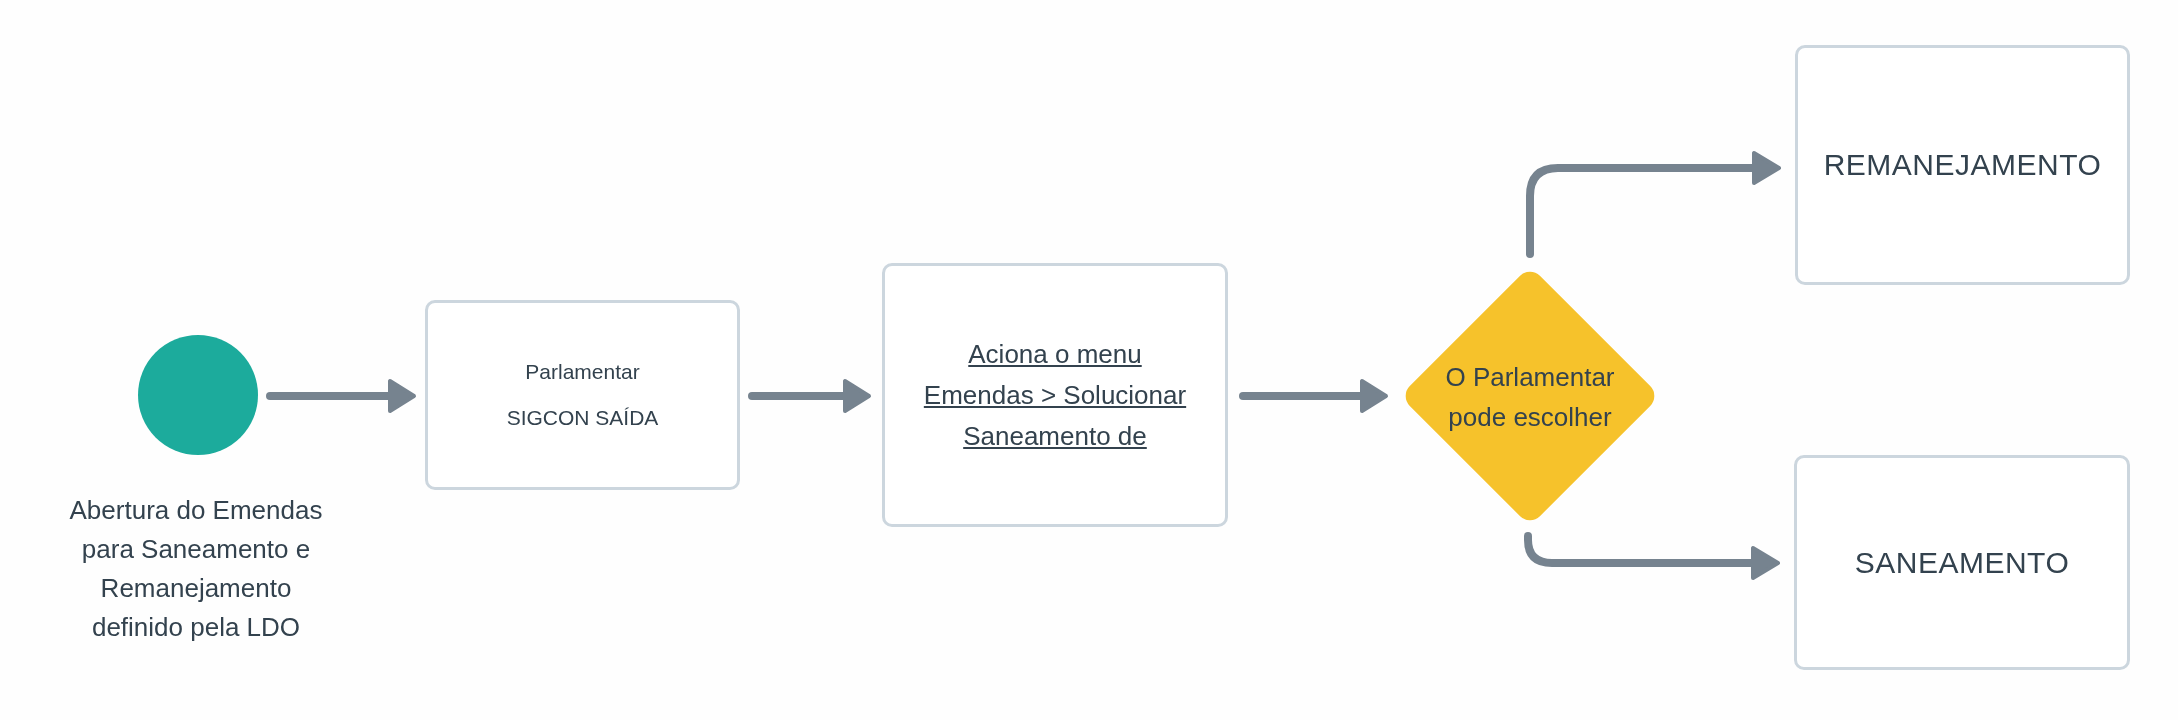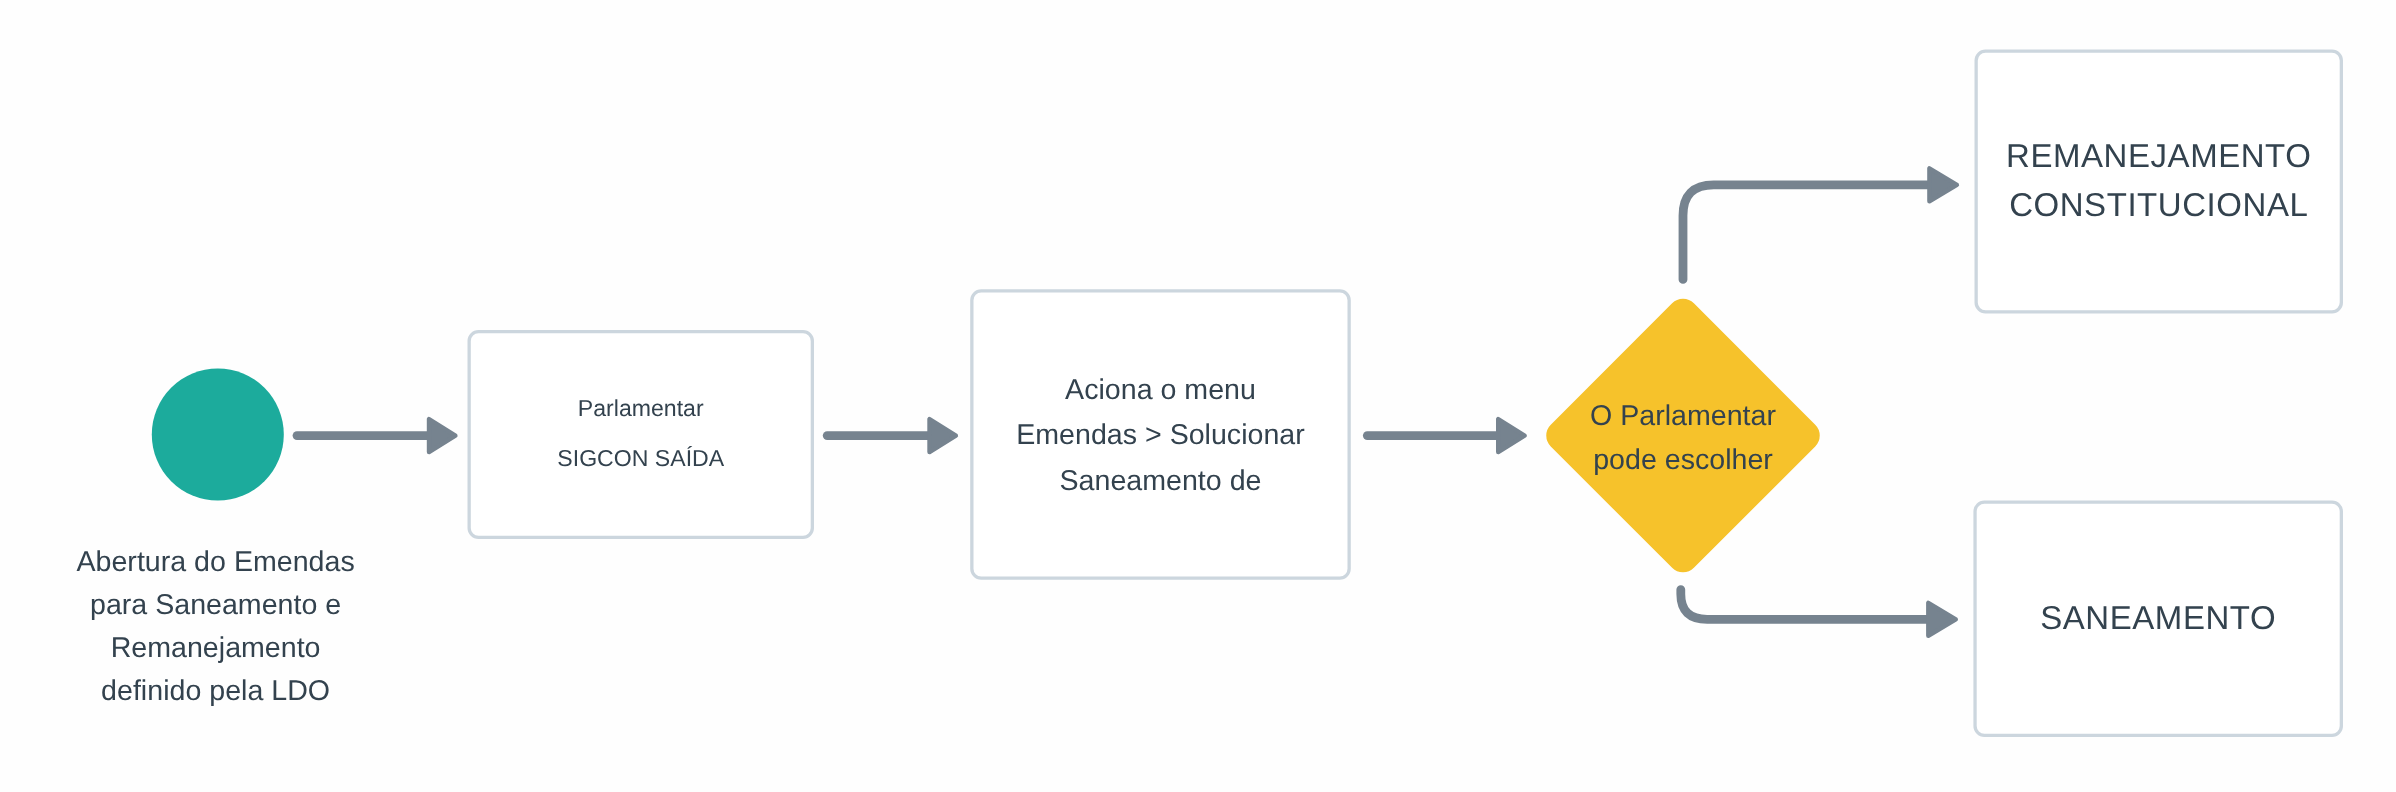--- a/index.html
+++ b/index.html
@@ -91,38 +91,37 @@
     <div>definido pela LDO</div>
   </div>
 
   <div class="node box" style="left:425px;top:300px;width:315px;height:190px;font-size:21px;line-height:46px;">
     <div>
       <div>Parlamentar</div>
       <div>SIGCON SAÍDA</div>
     </div>
   </div>
 
-  <div class="node box" style="left:882px;top:263px;width:346px;height:264px;font-size:26px;line-height:41px;">
+  <div class="node box" style="left:882px;top:263px;width:346px;height:264px;font-size:26px;line-height:41px;text-decoration:underline;">
     <div>
       <div>Aciona o menu</div>
       <div>Emendas &gt; Solucionar</div>
       <div>Saneamento de</div>
     </div>
   </div>
 
   <div class="diamond-shape" style="left:1438px;top:304px;width:184px;height:184px;"></div>
   <div class="free-label" style="left:1390px;top:357px;width:280px;font-size:26px;line-height:40px;">
     <div>O Parlamentar</div>
     <div>pode escolher</div>
   </div>
 
   <div class="node box caps" style="left:1795px;top:45px;width:335px;height:240px;font-size:30px;line-height:44px;">
     <div>
       <div>REMANEJAMENTO</div>
-      <div>CONSTITUCIONAL</div>
     </div>
   </div>
 
   <div class="node box caps" style="left:1794px;top:455px;width:336px;height:215px;font-size:30px;line-height:44px;justify-content:center;">
     <div>
       <div>SANEAMENTO</div>
     </div>
   </div>
 
 </div>

